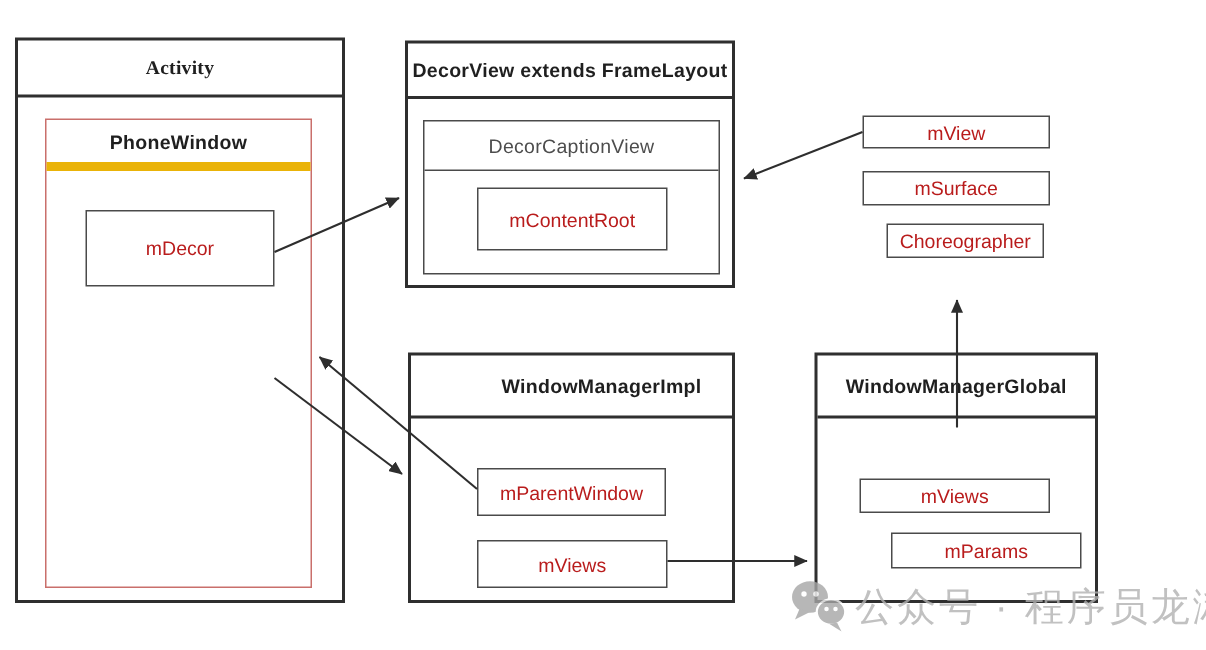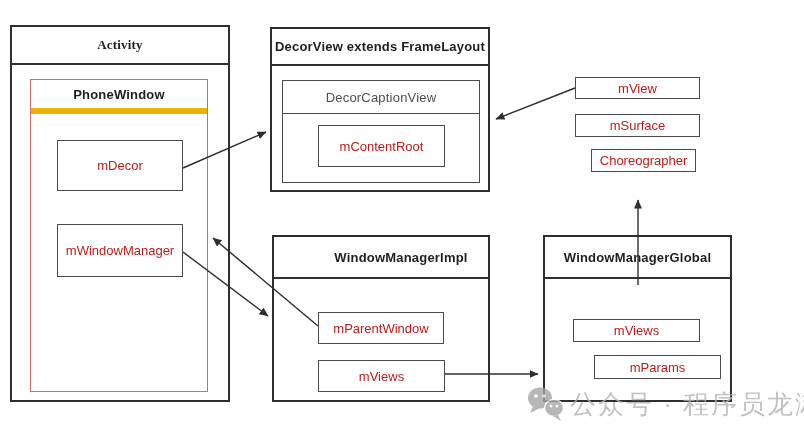--- a/index.html
+++ b/index.html
@@ -51,21 +51,20 @@
   <div class="cbox" style="left:10px;top:25px;width:220px;height:377px;">
     <div class="hdr" style="height:38px;font-family:Liberation Serif, serif;">Activity</div>
   </div>
 
   <div class="cbox red" style="left:30px;top:79px;width:178px;height:313px;">
     <div class="hdr" style="height:34px;">PhoneWindow</div>
   </div>
 
   <div class="fbox" style="left:57px;top:140px;width:126px;height:51px;">mDecor</div>
 
-  <div class="fbox" style="left:57px;top:224px;width:126px;height:53px;">mWindowManager</div>
 
   <div class="cbox" style="left:270px;top:27px;width:220px;height:165px;">
     <div class="hdr" style="height:37px;">DecorView extends FrameLayout</div>
   </div>
 
   <div class="cbox thin" style="left:282px;top:80px;width:198px;height:103px;border-color:#4a4a4a;">
     <div class="hdr gray-hdr" style="height:33px;border-bottom-color:#4a4a4a;">DecorCaptionView</div>
   </div>
 
   <div class="fbox" style="left:318px;top:125px;width:127px;height:42px;">mContentRoot</div>

